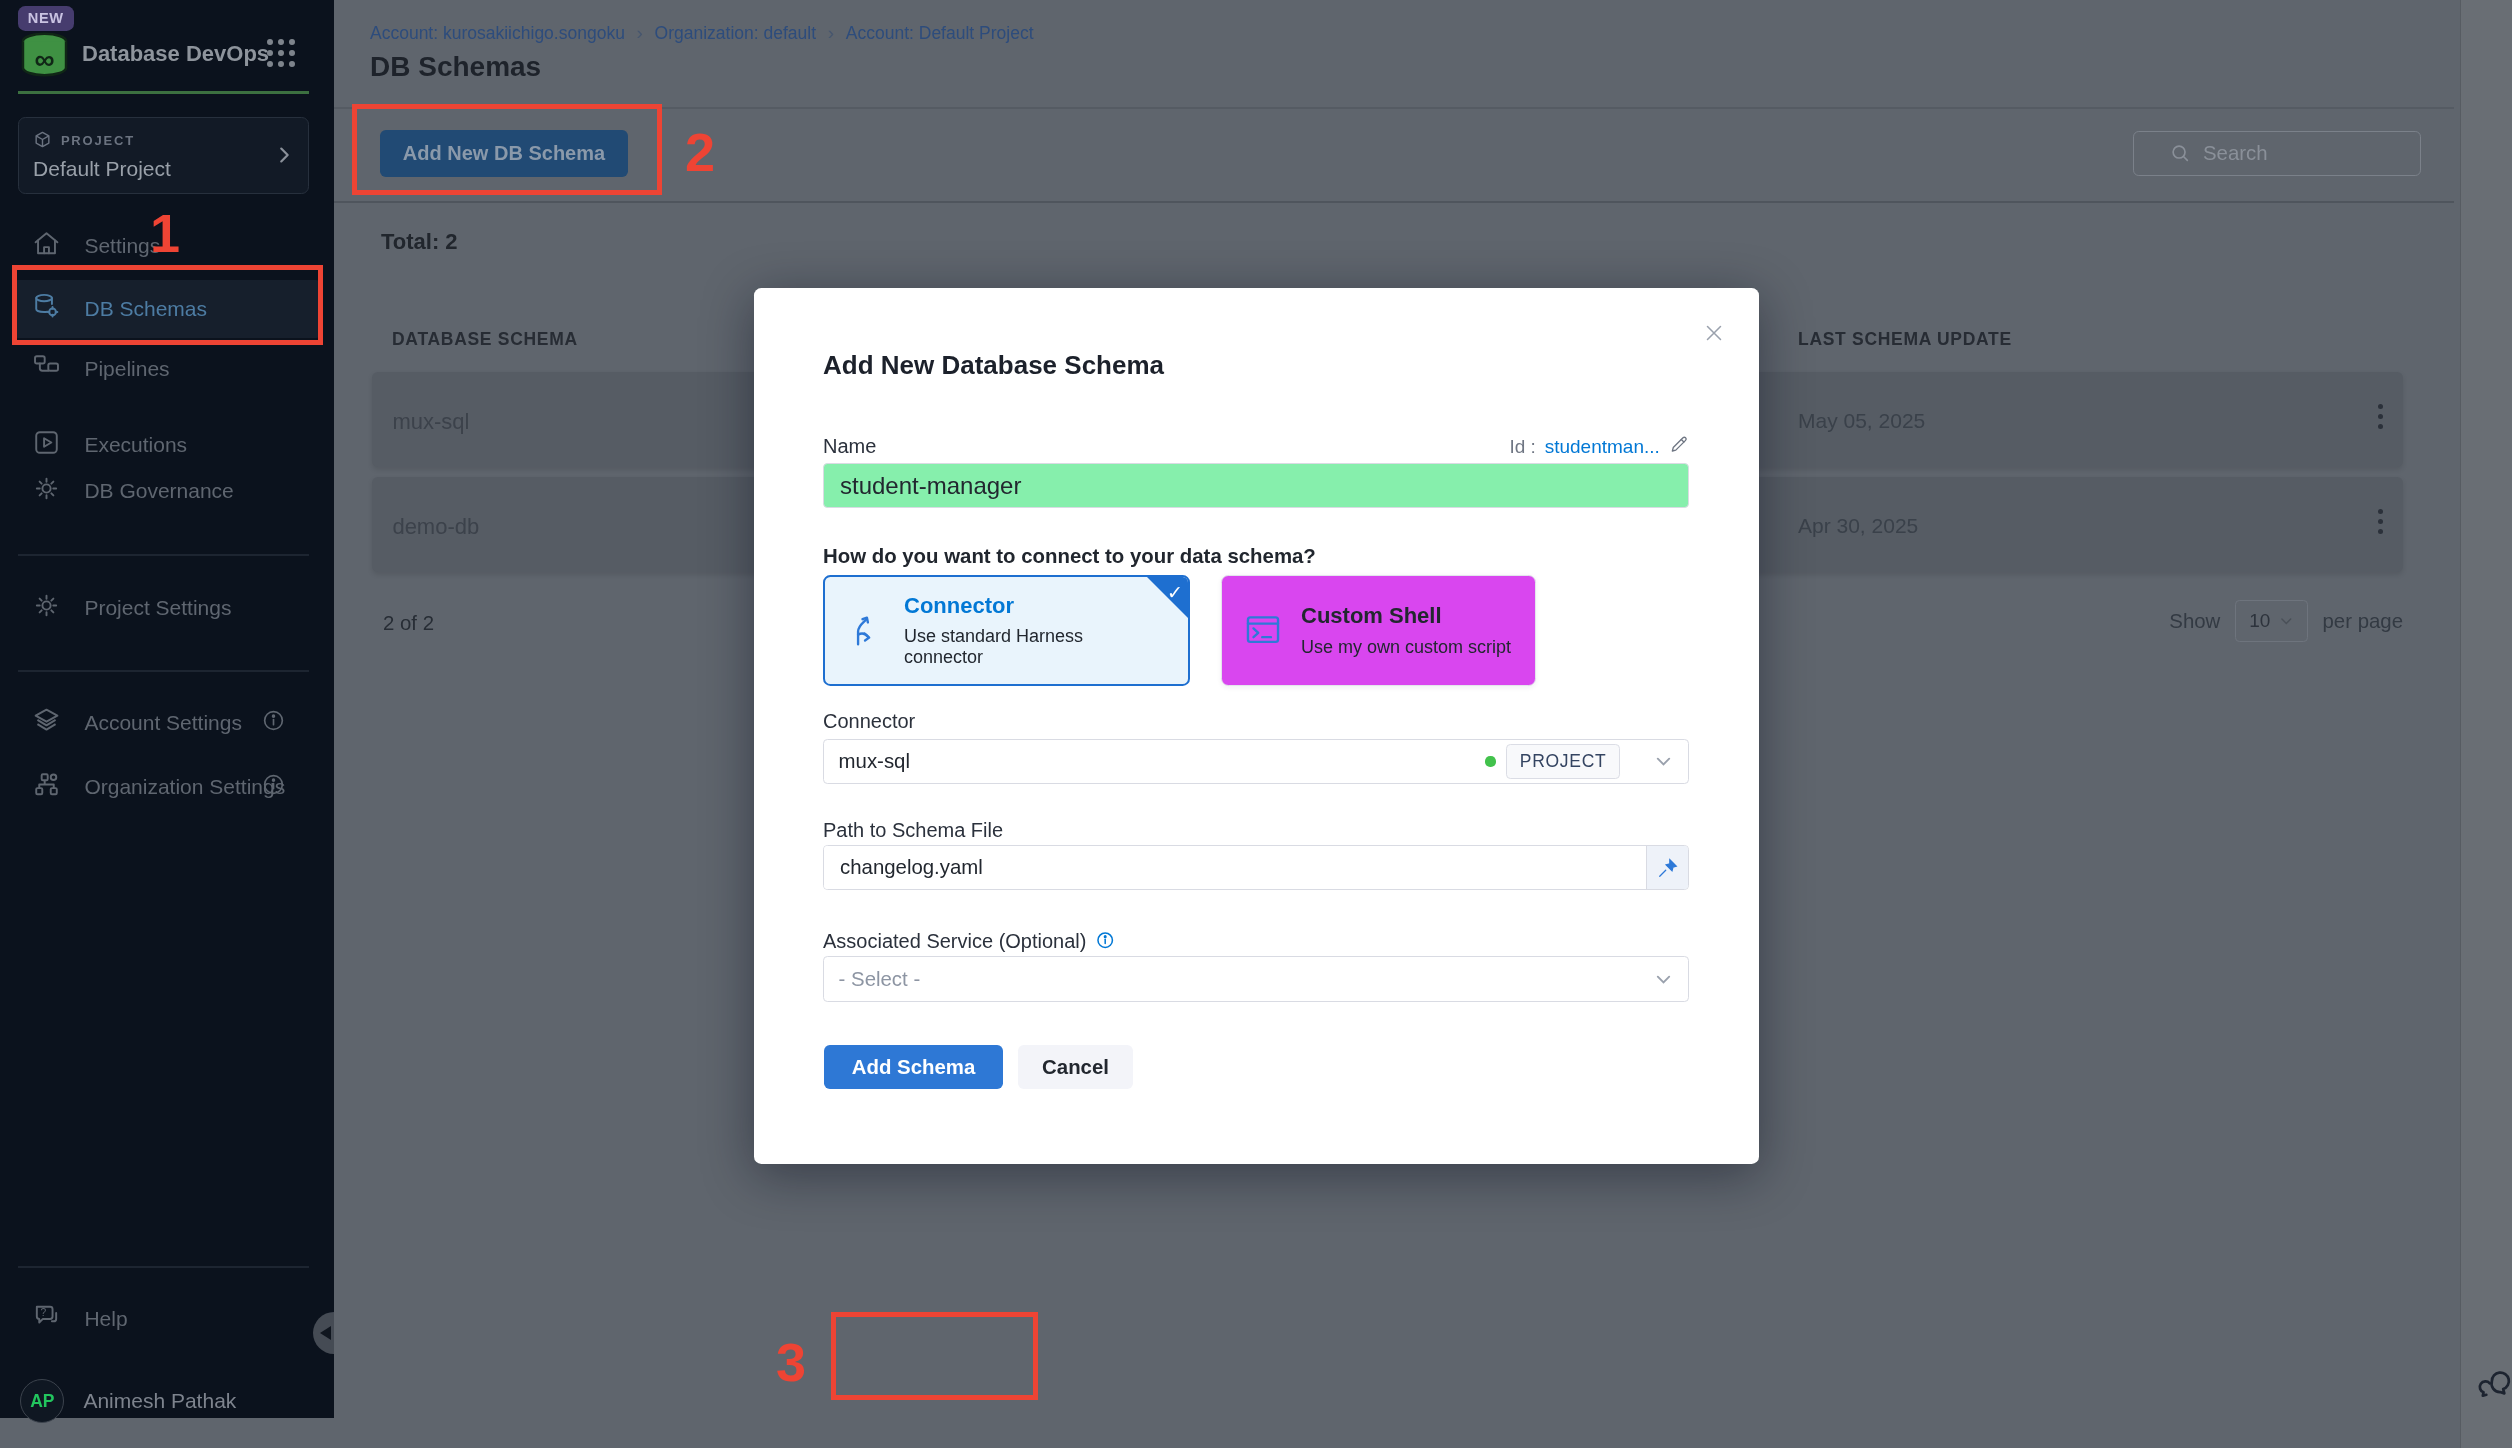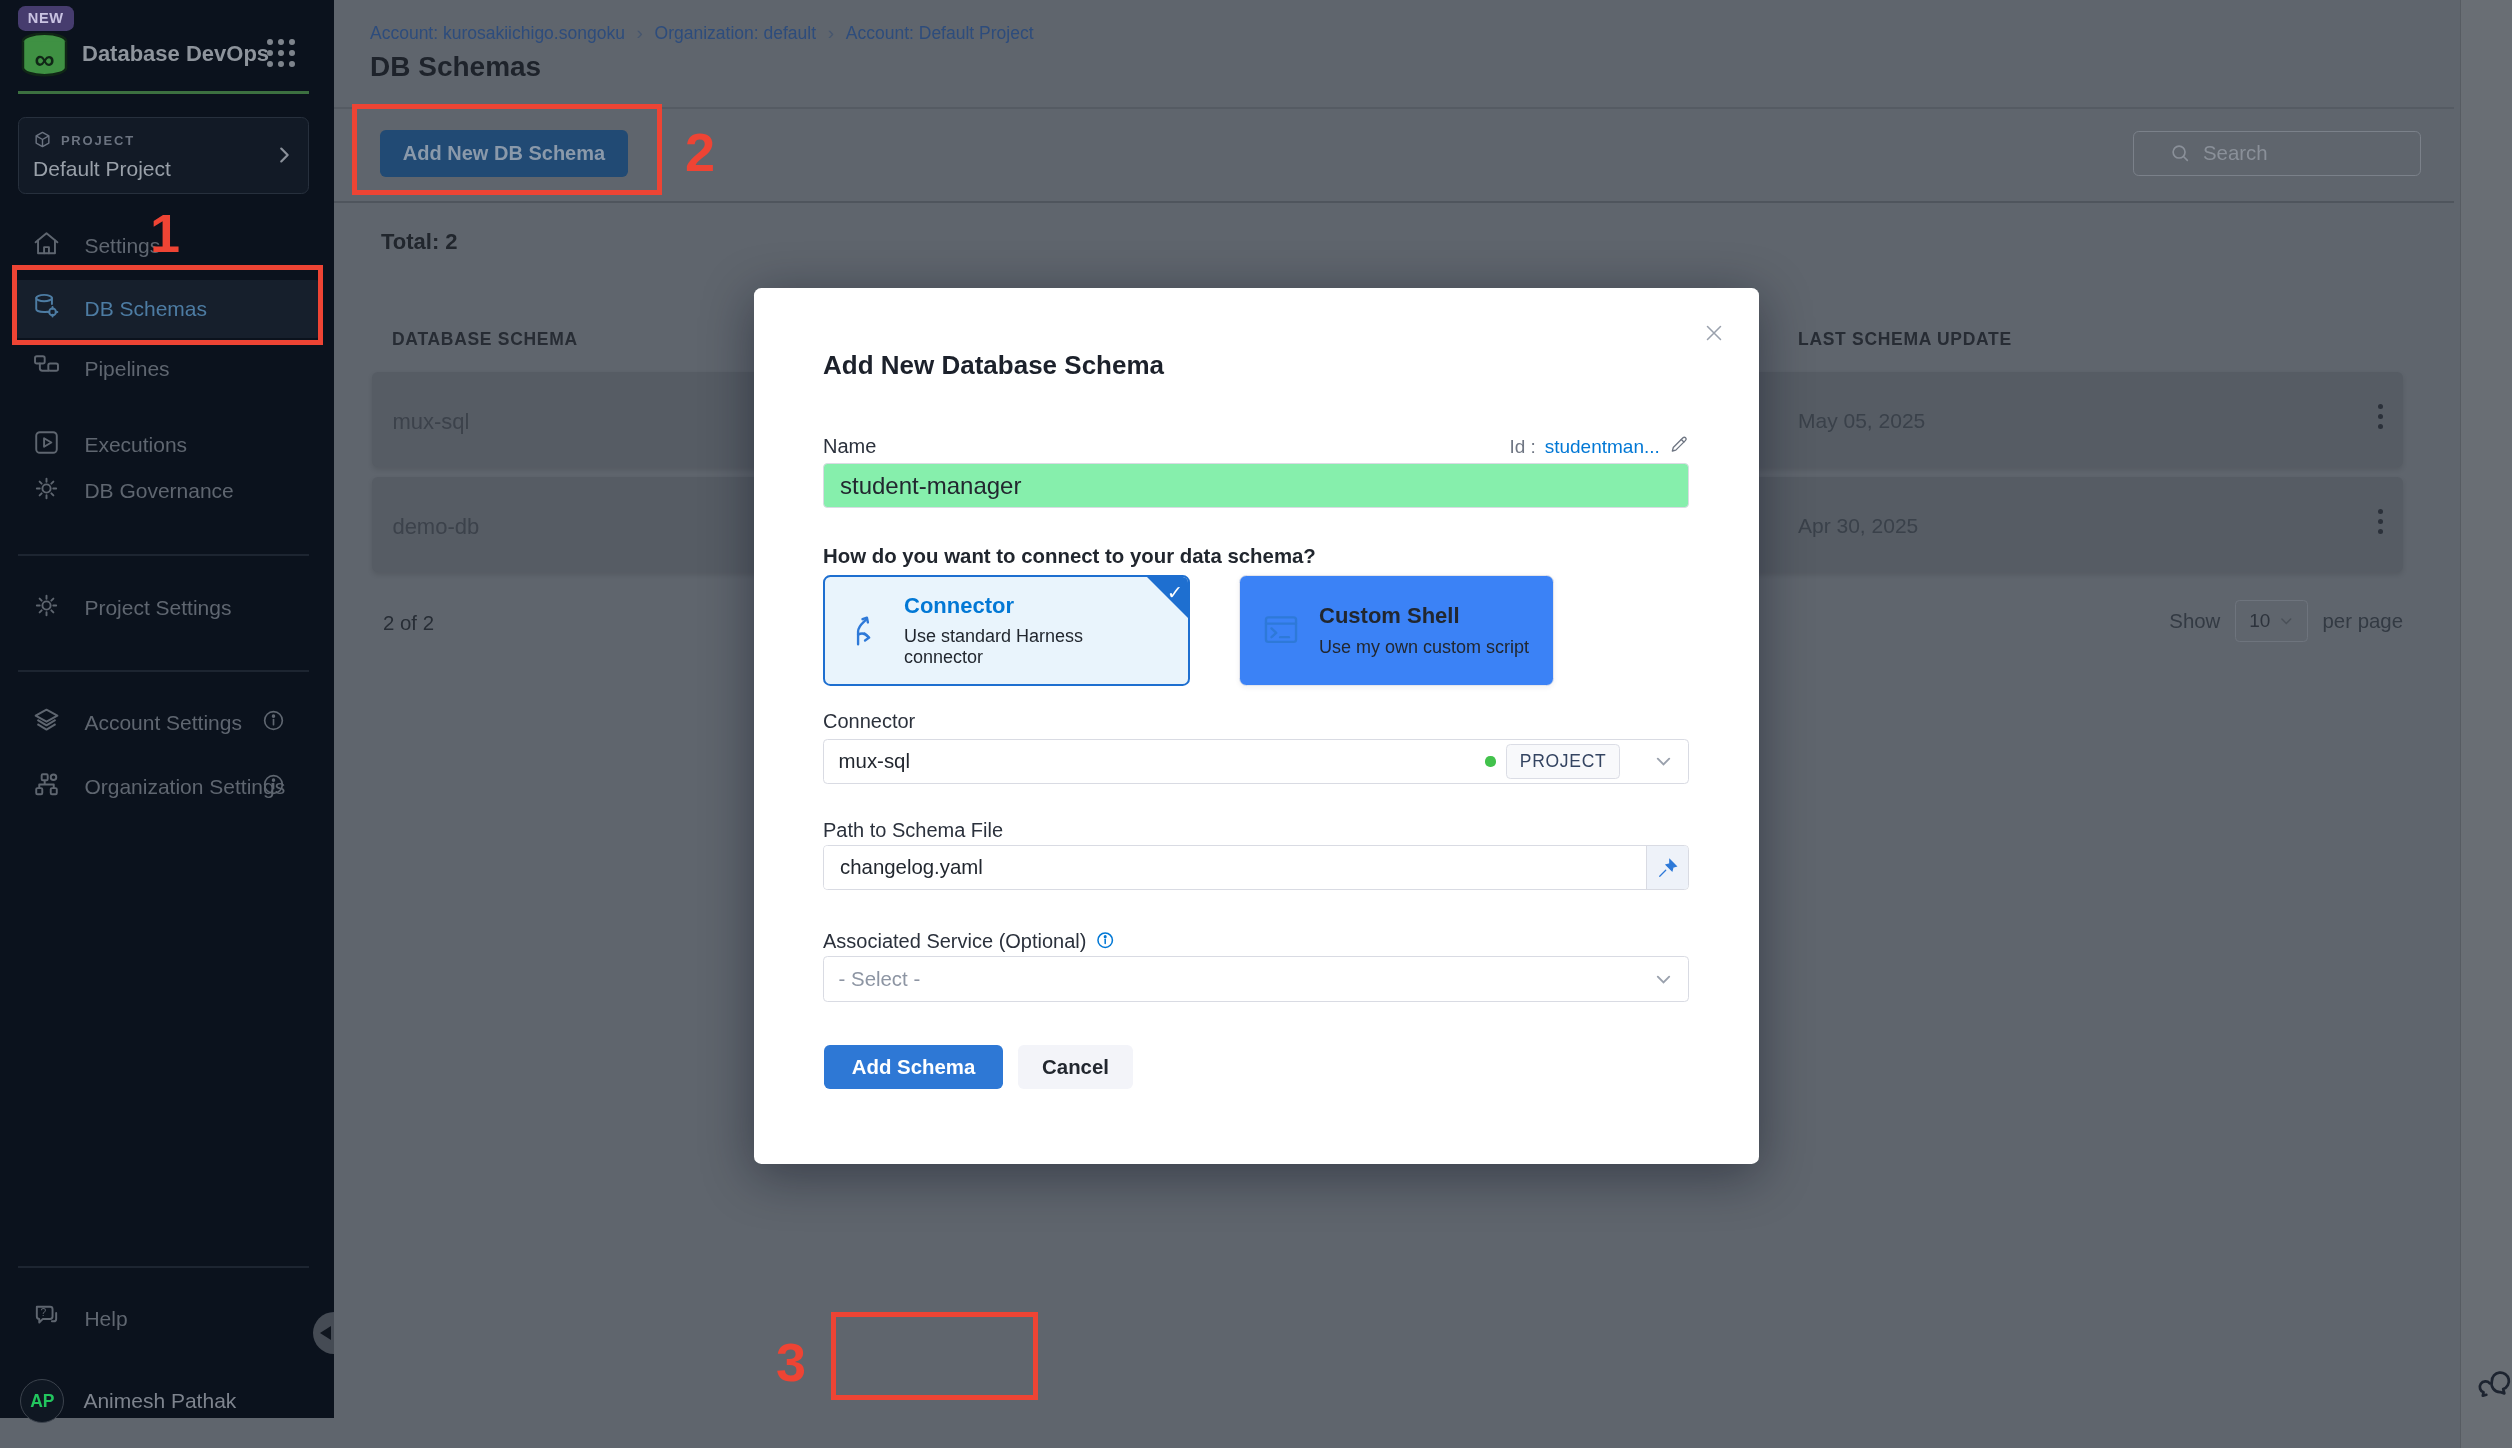--- a/index.html
+++ b/index.html
@@ -57,21 +57,21 @@
   .m-title { position:absolute; left:69px; top:62px; font-size:26px; font-weight:bold; color:#1c212b; }
   .name-row { position:absolute; left:69px; top:146px; width:866px; display:flex; justify-content:space-between; align-items:center; }
   .f-label { font-size:20px; color:#2b313c; }
   .id-group { display:flex; align-items:center; gap:8.8px; font-size:19px; }
   .id-prefix { color:#6f7683; }
   .id-link { color:#0278d5; }
   .m-input { position:absolute; left:69px; width:866px; height:45px; border:1.5px solid #d9dbe3; border-radius:4.4px; font-size:24px; color:#22272f; padding:0 16px; font-family:inherit; background:#86efac; outline:none; }
   .m-question { position:absolute; left:69px; top:257px; font-size:20.4px; font-weight:bold; color:#21262e; }
   .opt-card { position:absolute; top:287px; height:111px; border-radius:7.3px; display:flex; align-items:center; gap:19px; padding:0 22px; overflow:hidden; }
   .opt-card.selected { left:69px; width:367px; background:#e9f4fc; border:2.2px solid #1e6fd0; }
-  .opt-card.plain { left:467px; width:315px; background:#3b82f6; border:1.5px solid #e3e5ec; box-shadow:0 1.5px 5.8px rgba(20,30,60,0.06);margin-left:18px; }
+  .opt-card.plain { left:467px; width:315px; background:#d946ef; border:1.5px solid #e3e5ec; box-shadow:0 1.5px 5.8px rgba(20,30,60,0.06); }
   .opt-title { font-size:22px; font-weight:bold; color:#22272f; }
   .opt-card.selected .opt-title { color:#0278d5; }
   .opt-desc { font-size:18px; color:#22272f; margin-top:7.3px; }
   .corner { position:absolute; right:-2.2px; top:-2.2px; width:0; height:0; border-top:45px solid #1e6fd0; border-left:45px solid transparent; }
   .corner-check { position:absolute; right:5.1px; top:3.7px; color:#fff; }
   .m-flabel { position:absolute; left:69px; font-size:20px; color:#2b313c; }
   .connector-field { position:absolute; left:69px; top:451px; width:866px; height:45px; border:1.5px solid #d9dbe3; border-radius:4.4px; display:flex; align-items:center; padding:0 14.6px; }
   .cf-value { font-size:20.4px; color:#22272f; flex:1; }
   .green-dot { width:10.2px; height:10.2px; border-radius:50%; background:#42c24c; margin-right:10.2px; }
   .scope-tag { border:1.5px solid #dbdde5; background:#f8f9fb; border-radius:4.4px; color:#344461; font-size:17.5px; letter-spacing:0.7px; padding:5.8px 13px; margin-right:34px; }

